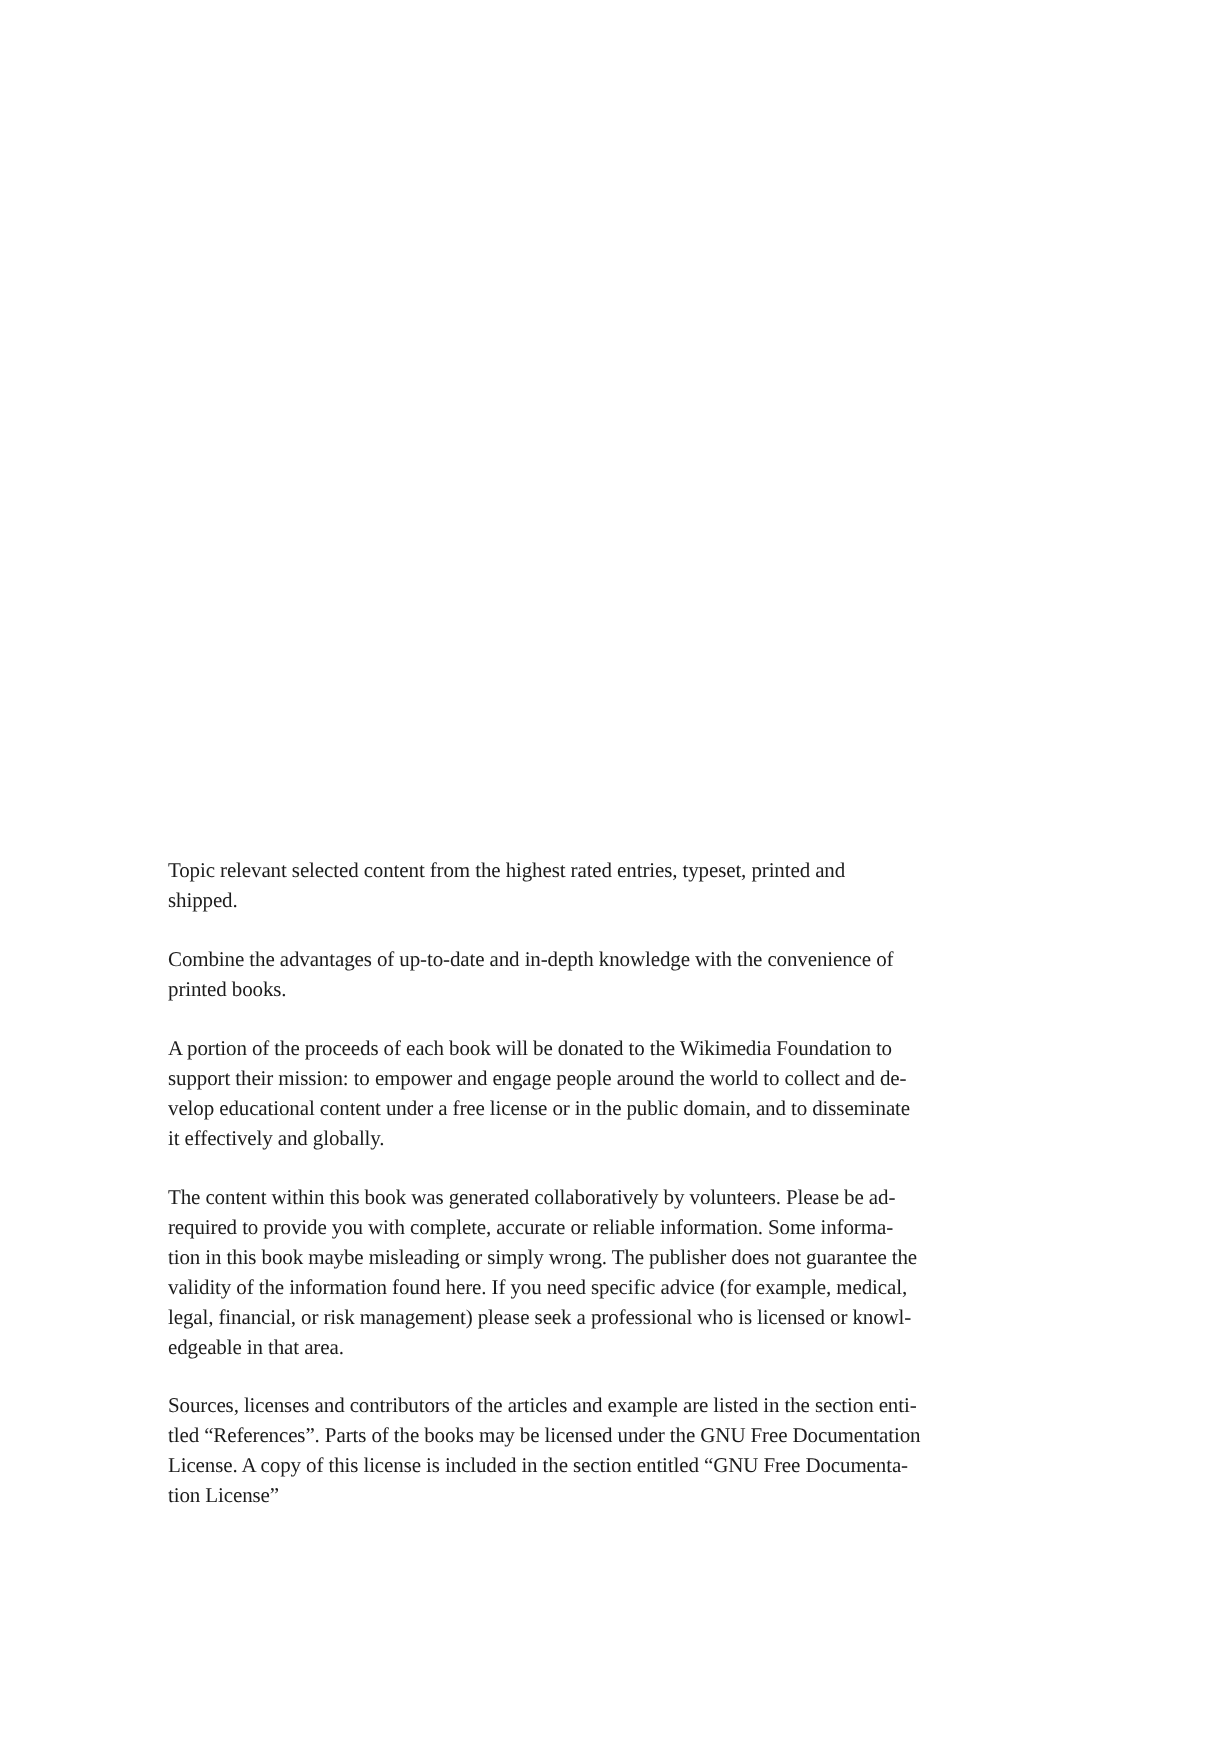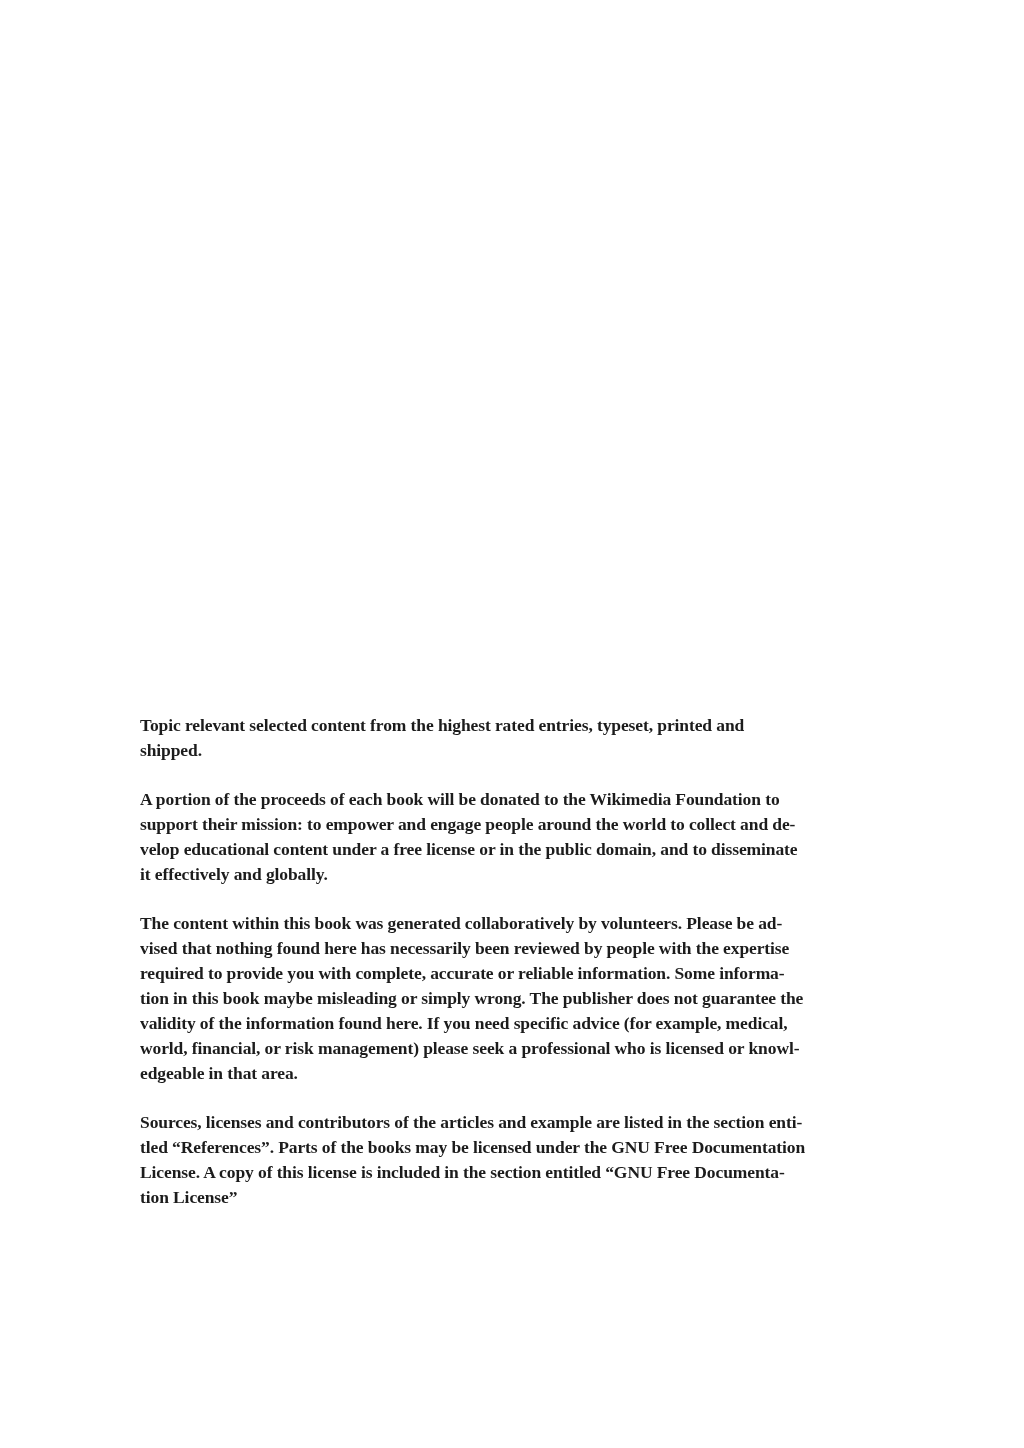--- a/index.html
+++ b/index.html
@@ -35,38 +35,41 @@
     height: 25px;
     line-height: 25px;
     white-space: pre;
     letter-spacing: -0.1px;
   }
 </style>
 </head>
 <body style="background: rgb(255, 255, 255);">
 
 <div class="page">
-  <main class="doc-body" style="color: rgb(28, 28, 28); font-weight: bold;">
+  <main class="doc-body" style="color: rgb(28, 28, 28);">
       <div class="paragraph">
         <div class="line">Topic relevant selected content from the highest rated entries, typeset, printed and</div>
         <div class="line">shipped.</div>
+      </div>
+      <div class="paragraph">
+        <div class="line">Combine the advantages of up-to-date and in-depth knowledge with the convenience of</div>
+        <div class="line">printed books.</div>
       </div>
       <div class="paragraph">
         <div class="line">A portion of the proceeds of each book will be donated to the Wikimedia Foundation to</div>
         <div class="line">support their mission: to empower and engage people around the world to collect and de-</div>
         <div class="line">velop educational content under a free license or in the public domain, and to disseminate</div>
         <div class="line">it effectively and globally.</div>
       </div>
       <div class="paragraph">
         <div class="line">The content within this book was generated collaboratively by volunteers. Please be ad-</div>
-        <div class="line">vised that nothing found here has necessarily been reviewed by people with the expertise</div>
         <div class="line">required to provide you with complete, accurate or reliable information. Some informa-</div>
         <div class="line">tion in this book maybe misleading or simply wrong. The publisher does not guarantee the</div>
         <div class="line">validity of the information found here. If you need specific advice (for example, medical,</div>
-        <div class="line">world, financial, or risk management) please seek a professional who is licensed or knowl-</div>
+        <div class="line">legal, financial, or risk management) please seek a professional who is licensed or knowl-</div>
         <div class="line">edgeable in that area.</div>
       </div>
       <div class="paragraph">
         <div class="line">Sources, licenses and contributors of the articles and example are listed in the section enti-</div>
         <div class="line">tled “References”. Parts of the books may be licensed under the GNU Free Documentation</div>
         <div class="line">License. A copy of this license is included in the section entitled “GNU Free Documenta-</div>
         <div class="line">tion License”</div>
       </div>
     </main>
 </div>

